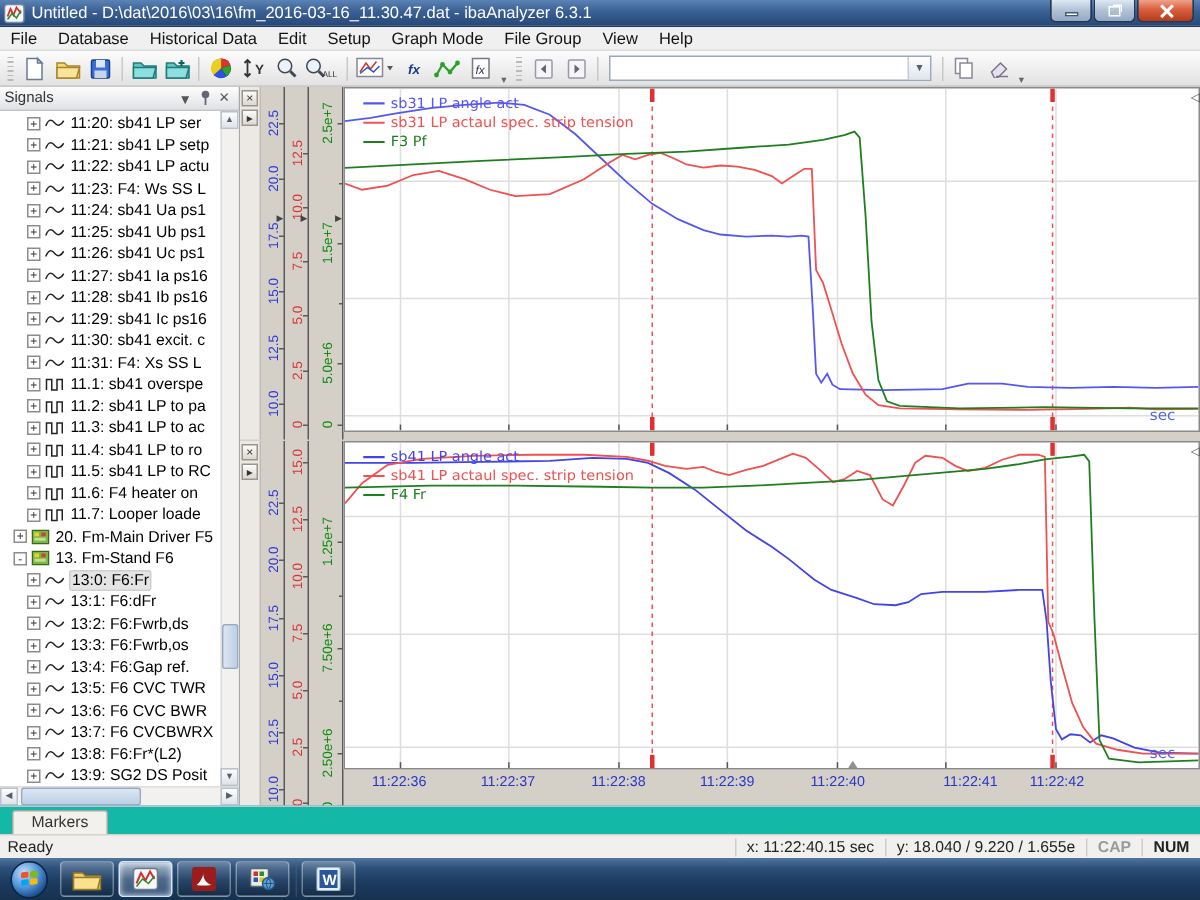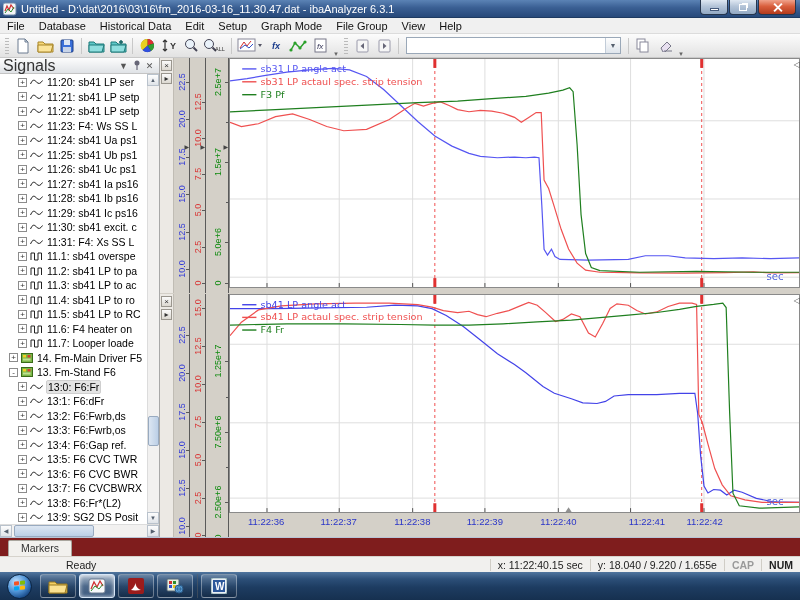--- a/index.html
+++ b/index.html
@@ -39,21 +39,21 @@
   #combo .arrow { width:15px; height:15px; background:linear-gradient(#fefefe,#dfe5ec); border-left:1px solid #c2ccd8;
     display:flex; align-items:center; justify-content:center; color:#55606e; font-size:7px; }
 
   
   #main { position:absolute; top:58px; left:0; width:800px; height:479px; display:flex; }
 
   
   #panel { width:160px; background:#f0f0f0; border-right:1px solid #a8a8a8; display:flex; flex-direction:column; }
   #panelhdr { height:16px; background:linear-gradient(#fdfdfd,#dfe2e6); border-bottom:1px solid #c4c4c4;
     display:flex; align-items:center; padding:0 3px; color:#333; }
-  #panelhdr .phtitle { flex:1; font-size:16px; }
+  #panelhdr .phtitle { flex:1; font-size:10px; }
   .phbtn { width:13px; text-align:center; color:#555; font-size:9px; }
   #tree { flex:1; background:#fff; overflow:hidden; position:relative; padding-top:1px; }
   .trow { height:14.5px; display:flex; align-items:center; white-space:nowrap; color:#000; font-size:10.5px; }
   .trow.sel .tlabel { background:#e4e4e4; border:1px solid #cfcfcf; border-radius:2px; }
   .texp { width:9px; height:9px; border:1px solid #8c8c8c; background:#fff; font-size:8px; line-height:7px;
     text-align:center; color:#333; margin-right:3px; flex:none; }
   .ticon { margin-right:3px; flex:none; }
   .tlabel { padding:0 1px; overflow:hidden; }
   #vscroll { position:absolute; right:0; top:0; width:12px; height:100%; background:#f2f1f0; border-left:1px solid #dcdcdc; }
   .sarrow { position:absolute; width:12px; height:12px; background:linear-gradient(#fdfdfd,#dfe3e8); border:1px solid #b9c2cc;
@@ -77,26 +77,26 @@
   .tick.minor { width:3px; }
   .alabel { position:absolute; font-size:9px; white-space:nowrap; transform:translate(-50%,-50%) rotate(-90deg); }
   .amark { position:absolute; font-size:6px; right:1px; transform:translateY(-50%); color:#444; }
   .plotwrap { flex:1; position:relative; padding-bottom:5px; }
   .plotwrap svg.plot { width:100%; height:100%; display:block; background:#fff; border:1px solid #8a8a8a; }
   .collapse { position:absolute; right:0; top:2px; font-size:8px; color:#555; }
   .xlabels { position:relative; height:20px; }
   .xlab { position:absolute; top:3px; transform:translateX(-50%); color:#2a35c8; font-size:9.5px; }
 
   
-  #tabstrip { position:absolute; top:537px; left:0; width:800px; height:19px; background:#7f1d1d; border-top:1px solid #b9c4d6; }
+  #tabstrip { position:absolute; top:537px; left:0; width:800px; height:19px; background:#14b8a6; border-top:1px solid #b9c4d6; }
   #markerstab { position:absolute; left:8px; top:2px; height:17px; padding:1px 12px; background:#f2f1ee;
     border:1px solid #a9a69e; border-bottom:none; border-radius:2px 2px 0 0; font-size:10.5px; color:#333; }
   #statusbar { position:absolute; top:556px; left:0; width:800px; height:16px; background:#f1f0ee; border-top:1px solid #d6d3cc;
     display:flex; align-items:center; font-size:10.5px; color:#222; }
-  #statusbar .ready { padding-left:22px; flex:1;margin-left:44px; }
+  #statusbar .ready { padding-left:5px; flex:1; }
   .sfield { padding:0 7px; border-left:1px solid #d0cdc6; height:12px; line-height:12px; }
   .sfield.dim { color:#9a9a9a;font-weight:bold; }
 
   #taskbar { position:absolute; top:572px; left:0; width:800px; height:28px;
     background:linear-gradient(#50759e,#2c4f78 25%,#1d3c61 55%,#16304f); display:flex; align-items:center; }
   #orb { width:30px; height:26px; margin:0 6px 0 4px; display:flex; align-items:center; justify-content:center; }
   #orbc { width:25px; height:25px; border-radius:50%; background:radial-gradient(circle at 35% 30%,#bfe0ff,#4f93d6 45%,#1c4f8d 75%,#0d2c55);
     border:1px solid #0a2443; display:flex; align-items:center; justify-content:center; }
   #flag { width:11px; height:10px; display:grid; grid-template-columns:5px 5px; grid-template-rows:4px 4px; gap:1px; transform:skewY(-6deg); }
   #flag span { border-radius:1px; }
@@ -310,21 +310,21 @@
                 <path d="M0.5,7 Q3,0.5 6.5,5 Q9.5,8.5 12.5,3.5" fill="none" stroke="#222"></path>
               </svg>
               <span class="tlabel">11:21: sb41 LP setp</span>
             </div>
             <div class="trow">
               <span style="flex:none;width:18px"></span>
               <span class="texp">+</span>
               <svg class="ticon" width="13" height="10">
                 <path d="M0.5,7 Q3,0.5 6.5,5 Q9.5,8.5 12.5,3.5" fill="none" stroke="#222"></path>
               </svg>
-              <span class="tlabel">11:22: sb41 LP setp</span>
+              <span class="tlabel">11:22: sb41 LP actu</span>
             </div>
             <div class="trow">
               <span style="flex:none;width:18px"></span>
               <span class="texp">+</span>
               <svg class="ticon" width="13" height="10">
                 <path d="M0.5,7 Q3,0.5 6.5,5 Q9.5,8.5 12.5,3.5" fill="none" stroke="#222"></path>
               </svg>
               <span class="tlabel">11:23: F4: Ws SS L</span>
             </div>
             <div class="trow">
@@ -449,21 +449,21 @@
             </div>
             <div class="trow">
               <span style="flex:none;width:9px"></span>
               <span class="texp">+</span>
               <svg class="ticon" width="12" height="10">
                 <rect x="0.5" y="0.5" width="11" height="9" fill="#7ab648" stroke="#3a6a18"></rect>
                 <rect x="2" y="2" width="3" height="2.5" fill="#f2d020"></rect>
                 <rect x="6.5" y="2" width="3" height="2.5" fill="#d84030"></rect>
                 <rect x="2" y="5.5" width="7.5" height="2" fill="#bfe090"></rect>
               </svg>
-              <span class="tlabel">14. Fm-Main Driver F5</span>
+              <span class="tlabel">20. Fm-Main Driver F5</span>
             </div>
             <div class="trow">
               <span style="flex:none;width:9px"></span>
               <span class="texp">-</span>
               <svg class="ticon" width="12" height="10">
                 <rect x="0.5" y="0.5" width="11" height="9" fill="#7ab648" stroke="#3a6a18"></rect>
                 <rect x="2" y="2" width="3" height="2.5" fill="#f2d020"></rect>
                 <rect x="6.5" y="2" width="3" height="2.5" fill="#d84030"></rect>
                 <rect x="2" y="5.5" width="7.5" height="2" fill="#bfe090"></rect>
               </svg>

